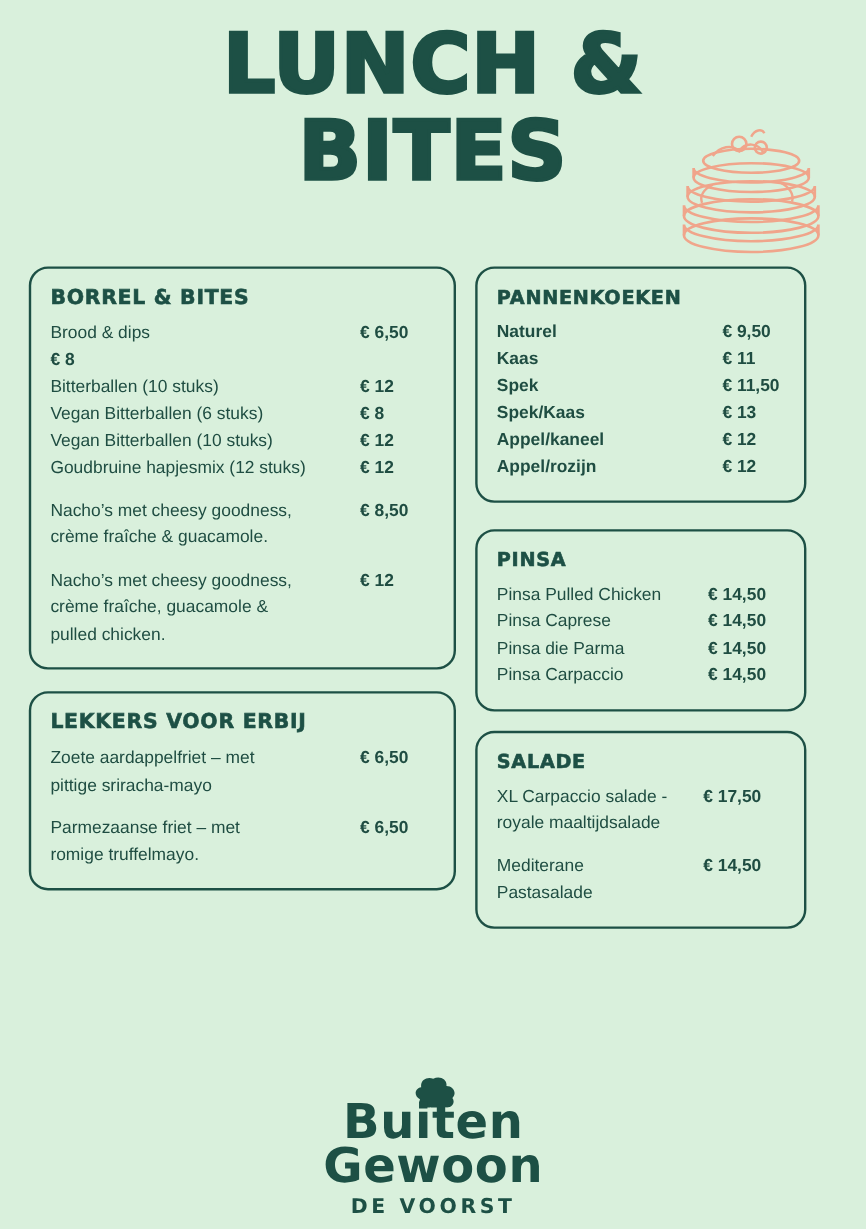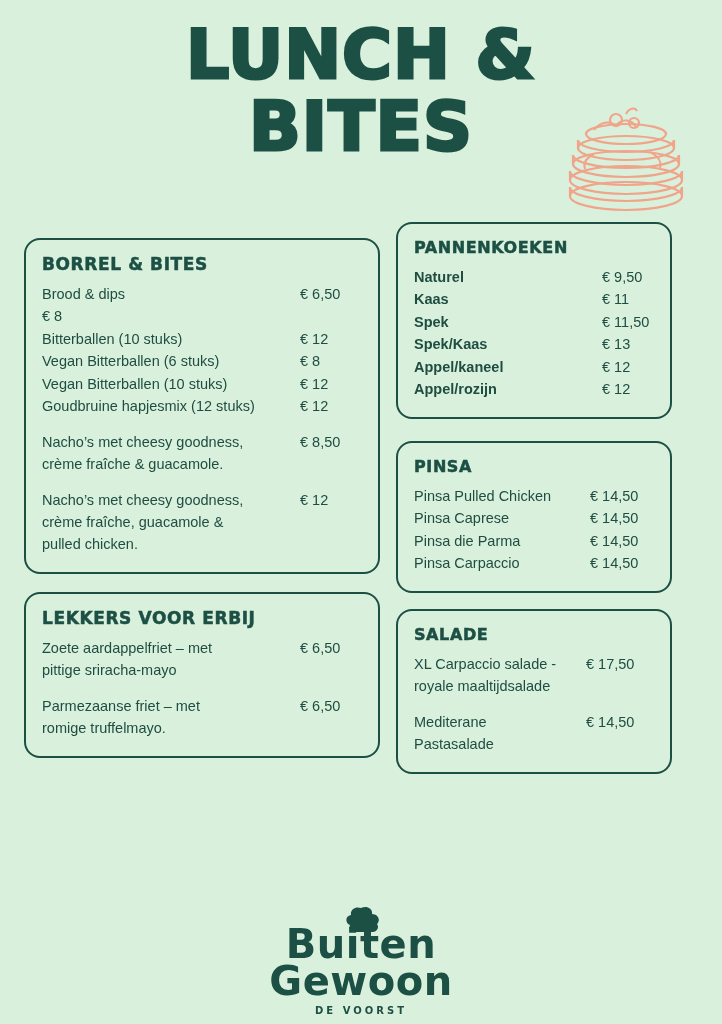--- a/index.html
+++ b/index.html
@@ -51,21 +51,21 @@
   
   .columns {
     position: absolute;
     top: 222px;
     left: 0;
     width: 722px;
     display: flex;
     gap: 16px;
     padding: 0 24px;
     box-sizing: border-box;
-    align-items: center;
+    align-items: flex-start;
   }
   .col-left { width: 356px; }
   .col-right { width: 276px; }
 
   .card {
     border: 2.5px solid #1d5045;
     border-radius: 16px;
     padding: 14px 16px 16px 16px;
     box-sizing: border-box;
     margin-bottom: 16px;
@@ -91,20 +91,21 @@
   }
   .row .name {
     flex: 1 1 auto;
     padding-right: 8px;
     white-space: pre-line;
   }
   .row .price {
     flex: 0 0 auto;
     text-align: left;
     white-space: nowrap;
+    font-weight: bold;
   }
   .col-left .row .price { width: 62px; }
   .col-right .row .price { width: 64px; }
   .gap { height: 13px; }
 
   
   .pk .row .name { flex: 0 0 180px; font-weight: bold; }
   .pinsa .row .name { flex: 0 0 auto; padding-right: 10px; }
   .pinsa .row .price { margin-left: auto; }
   .salade .row .name { flex: 1 1 auto; }
@@ -122,21 +123,21 @@
     font-family: "DejaVu Sans", sans-serif;
     font-weight: bold;
     font-size: 40px;
     color: #1d5045;
     line-height: 0.92;
     letter-spacing: 0.5px;
   }
   .logo-sub {
     font-family: "DejaVu Sans", sans-serif;
     font-weight: bold;
-    font-size: 10px;
+    font-size: 17px;
     letter-spacing: 3px;
     color: #1d5045;
     margin-top: 5px;
   }
   .logo-leaf {
     display: block;
     margin: 0 auto -6px auto;
   }
 </style>
 </head>

